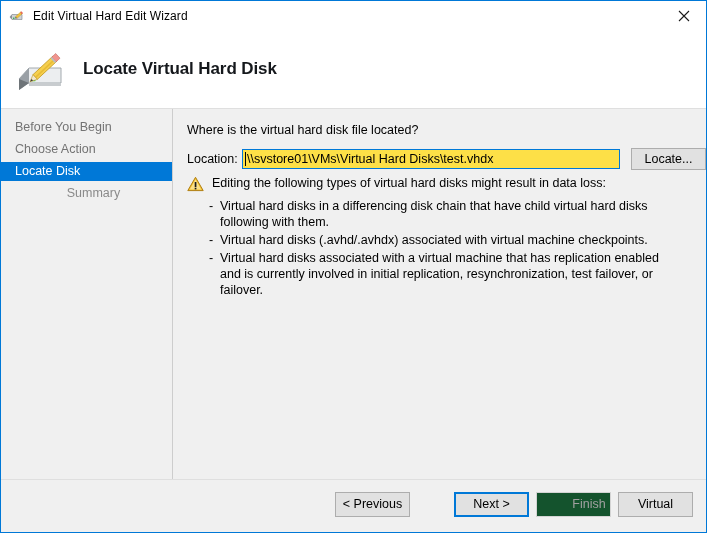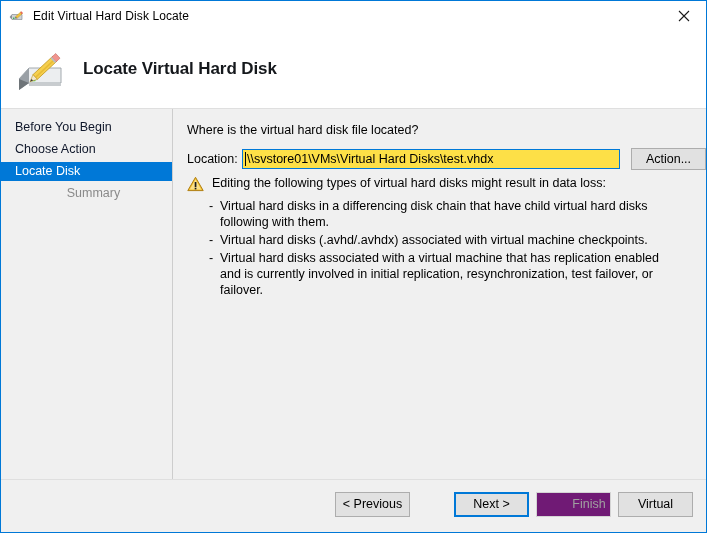--- a/index.html
+++ b/index.html
@@ -98,21 +98,21 @@
     background: #f0f0f0;
     border-right: 1px solid #cdcdcd;
     box-sizing: border-box;
     padding-top: 9px;
   }
   .nav-item {
     height: 19px;
     line-height: 19px;
     padding-left: 14px;
     font-size: 12.5px;
-    color: #0f172a;
+    color: #737373;
     white-space: nowrap;
     margin-bottom: 3px;
   }
   .nav-item.selected {
     background: #0078d7;
     color: #ffffff;
   }
   .nav-item.disabled {
     color: #8a8a8a;
     text-align: center;
@@ -268,21 +268,21 @@
     cursor: default;
   }
   .wbtn.focused {
     border: 2px solid #0078d7;
     line-height: 21px;
     margin-left: 44px;
   }
   .wbtn.disabled {
     color: #a0a0a0;
     border-color: #d4d4d4;
-    background: #701a75;
+    background: #14532d;
     padding-left: 31px;
   }
 </style>
 </head>
 <body>
 
 <div class="window">
 
   <div class="titlebar">
     <span class="titlebar-icon">
@@ -290,21 +290,21 @@
         <polygon points="1,9 3,6.5 13,6.5 13,11.5 3,11.5" fill="#cfd2d6" stroke="#7b7f85" stroke-width="0.6"></polygon>
         <polygon points="1,9 3,6.5 3,11.5" fill="#8b9097"></polygon>
         <rect x="4" y="9.6" width="1.5" height="1.3" fill="#2bb24c"></rect>
         <g transform="rotate(-42 10 7)">
           <rect x="6.3" y="5.9" width="7.2" height="2.3" fill="#f2c33c" stroke="#b58f20" stroke-width="0.4"></rect>
           <rect x="12.6" y="5.9" width="1.6" height="2.3" fill="#e8665a"></rect>
           <polygon points="6.3,5.9 4.9,7.05 6.3,8.2" fill="#4a4a4a"></polygon>
         </g>
       </svg>
     </span>
-    <span class="titlebar-text">Edit Virtual Hard Disk Locate</span>
+    <span class="titlebar-text">Edit Virtual Hard Edit Wizard</span>
     <span class="titlebar-close">
       <svg width="12" height="12" viewBox="0 0 12 12">
         <path d="M1,1 L11,11 M11,1 L1,11" stroke="#1a1a1a" stroke-width="1.1" fill="none"></path>
       </svg>
     </span>
   </div>
 
   <div class="header">
     <span class="header-icon">
       <svg width="56" height="48" viewBox="0 0 56 48">
@@ -338,21 +338,21 @@
     <div class="main">
 
       <div class="prompt">Where is the virtual hard disk file located?</div>
 
       <div class="loc-row">
         <span class="loc-label">Location:</span>
         <span class="loc-input">
           <span class="loc-caret"></span>
           <span class="loc-value" title="\\svstore01\VMs\Virtual Hard Disks\test.vhdx">\\svstore01\VMs\Virtual Hard Disks\test.vhdx</span>
         </span>
-        <span class="browse-btn">Action...</span>
+        <span class="browse-btn">Locate...</span>
       </div>
 
       <div class="warn">
         <div class="warn-head">
           <span class="warn-icon">
             <svg width="17" height="16" viewBox="0 0 17 16">
               <polygon points="8.5,1.3 16.2,14.6 0.8,14.6" fill="#f2c230" stroke="#b07e13" stroke-width="1"></polygon>
               <polygon points="8.5,3.6 14.2,13.6 2.8,13.6" fill="#fbe08a"></polygon>
               <rect x="7.7" y="6" width="1.7" height="5" fill="#1a1a1a"></rect>
               <rect x="7.7" y="11.7" width="1.7" height="1.7" fill="#1a1a1a"></rect>

